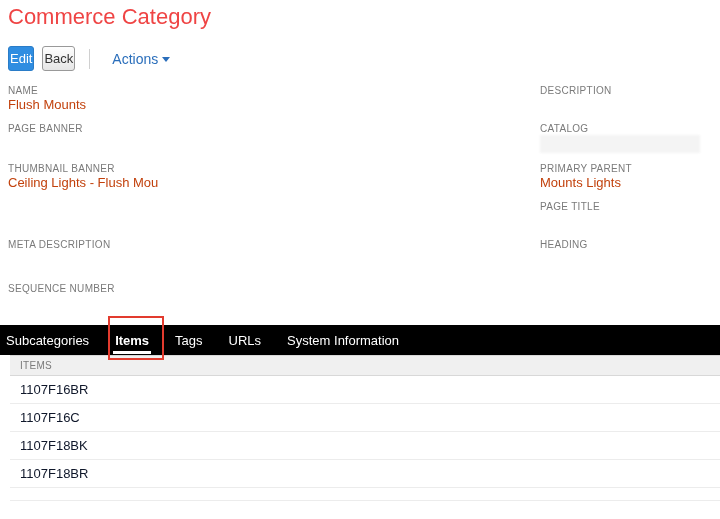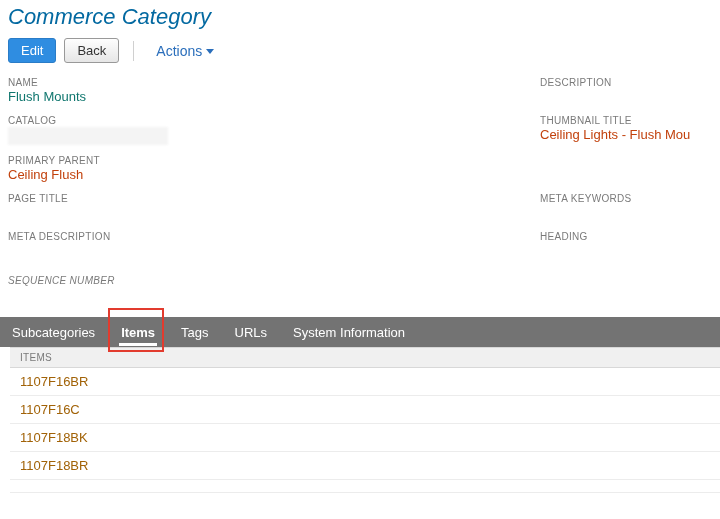--- a/index.html
+++ b/index.html
@@ -8,33 +8,32 @@
       font-size: 13px;
       color: #333;
       background: #fff;
       width: 720px;
       overflow: hidden;
     }
     .page { padding: 4px 0 0 8px; }
     .page-title {
       font-size: 22px;
       font-weight: 400;
-      color: #0369a1;
-      margin-bottom: 8px;
-      font-style: italic;
+      color: #ef4444;
+      margin-bottom: 16px;
     }
     .toolbar {
       display: flex;
       align-items: center;
       gap: 8px;
       margin-bottom: 14px;
     }
     .btn {
       font-size: 13px;
-      padding: 4px 12px;
+      padding: 4px 1px;
       border-radius: 3px;
       cursor: pointer;
       border: 1px solid #999;
       background: linear-gradient(#fefefe, #e6e6e6);
       color: #333;
     }
     .btn-primary {
       background: #2f8de1;
       border: 1px solid #2a7cc7;
       color: #fff;
@@ -70,37 +69,37 @@
     }
     .field { margin-bottom: 10px; }
     .field-label {
       font-size: 10px;
       color: #7a7a7a;
       letter-spacing: 0.3px;
       margin-bottom: 1px;
     }
     .field-value {
       font-size: 13px;
-      color: #0f766e;
+      color: #c2410c;
       min-height: 16px;
     }
     .link { color: #c2410c; cursor: pointer; }
     .blurbox {
       width: 160px; height: 18px;
       background: #f4f4f4;
       filter: blur(1px);
     }
-    .seq { margin-top: 6px; margin-bottom: 14px; font-style: italic; }
+    .seq { margin-top: 6px; margin-bottom: 14px; }
     .tabbar {
-      background: #737373;
+      background: #000000;
       display: flex;
       align-items: center;
       height: 30px;
       position: relative;
-      padding-left: 10px;
+      padding-left: 4px;
       gap: 22px;
     }
     .tab {
       color: #fff;
       font-size: 13px;
       cursor: pointer;
       padding: 6px 2px;
       position: relative;
     }
     .tab.active {
@@ -131,21 +130,21 @@
       padding: 4px 10px;
       letter-spacing: 0.3px;
       margin-left: 10px;
     }
     .item-list { margin-left: 10px; }
     .item-row {
       border-bottom: 1px solid #ececec;
       padding: 6px 10px;
       font-size: 13px;
     }
-    .item-row a { color: #a16207; text-decoration: none; cursor: pointer; }
+    .item-row a { color: #0f172a; text-decoration: none; cursor: pointer; }
     .right-col-cut { white-space: nowrap; overflow: hidden; }
   </style>
 </head>
 <body>
 
 <div class="page">
   <h1 class="page-title">Commerce Category</h1>
 
   <div class="toolbar">
     <button class="btn btn-primary">Edit</button>
@@ -160,44 +159,44 @@
   <div class="fields">
     <div class="field">
       <div class="field-label">NAME</div>
       <div class="field-value">Flush Mounts</div>
     </div>
 
     <div class="field">
       <div class="field-label">DESCRIPTION</div>
       <div class="field-value"></div>
     </div>
+    <div class="field">
+      <div class="field-label">PAGE BANNER</div>
+      <div class="field-value"></div>
+    </div>
 
     <div class="field">
       <div class="field-label">CATALOG</div>
       <div class="blurbox"></div>
     </div>
     <div class="field right-col-cut">
-      <div class="field-label">THUMBNAIL TITLE</div>
+      <div class="field-label">THUMBNAIL BANNER</div>
       <div class="field-value link">Ceiling Lights - Flush Mou</div>
     </div>
 
     <div class="field">
       <div class="field-label">PRIMARY PARENT</div>
-      <div class="field-value link">Ceiling Flush</div>
+      <div class="field-value link">Mounts Lights</div>
     </div>
     <div class="field right-col-cut">
       <div class="field-value"></div>
     </div>
 
     <div class="field">
       <div class="field-label">PAGE TITLE</div>
-      <div class="field-value"></div>
-    </div>
-    <div class="field">
-      <div class="field-label">META KEYWORDS</div>
       <div class="field-value"></div>
     </div>
 
     <div class="field right-col-cut">
       <div class="field-label">META DESCRIPTION</div>
       <div class="field-value"></div>
     </div>
     <div class="field">
       <div class="field-label">HEADING</div>
       <div class="field-value"></div>

